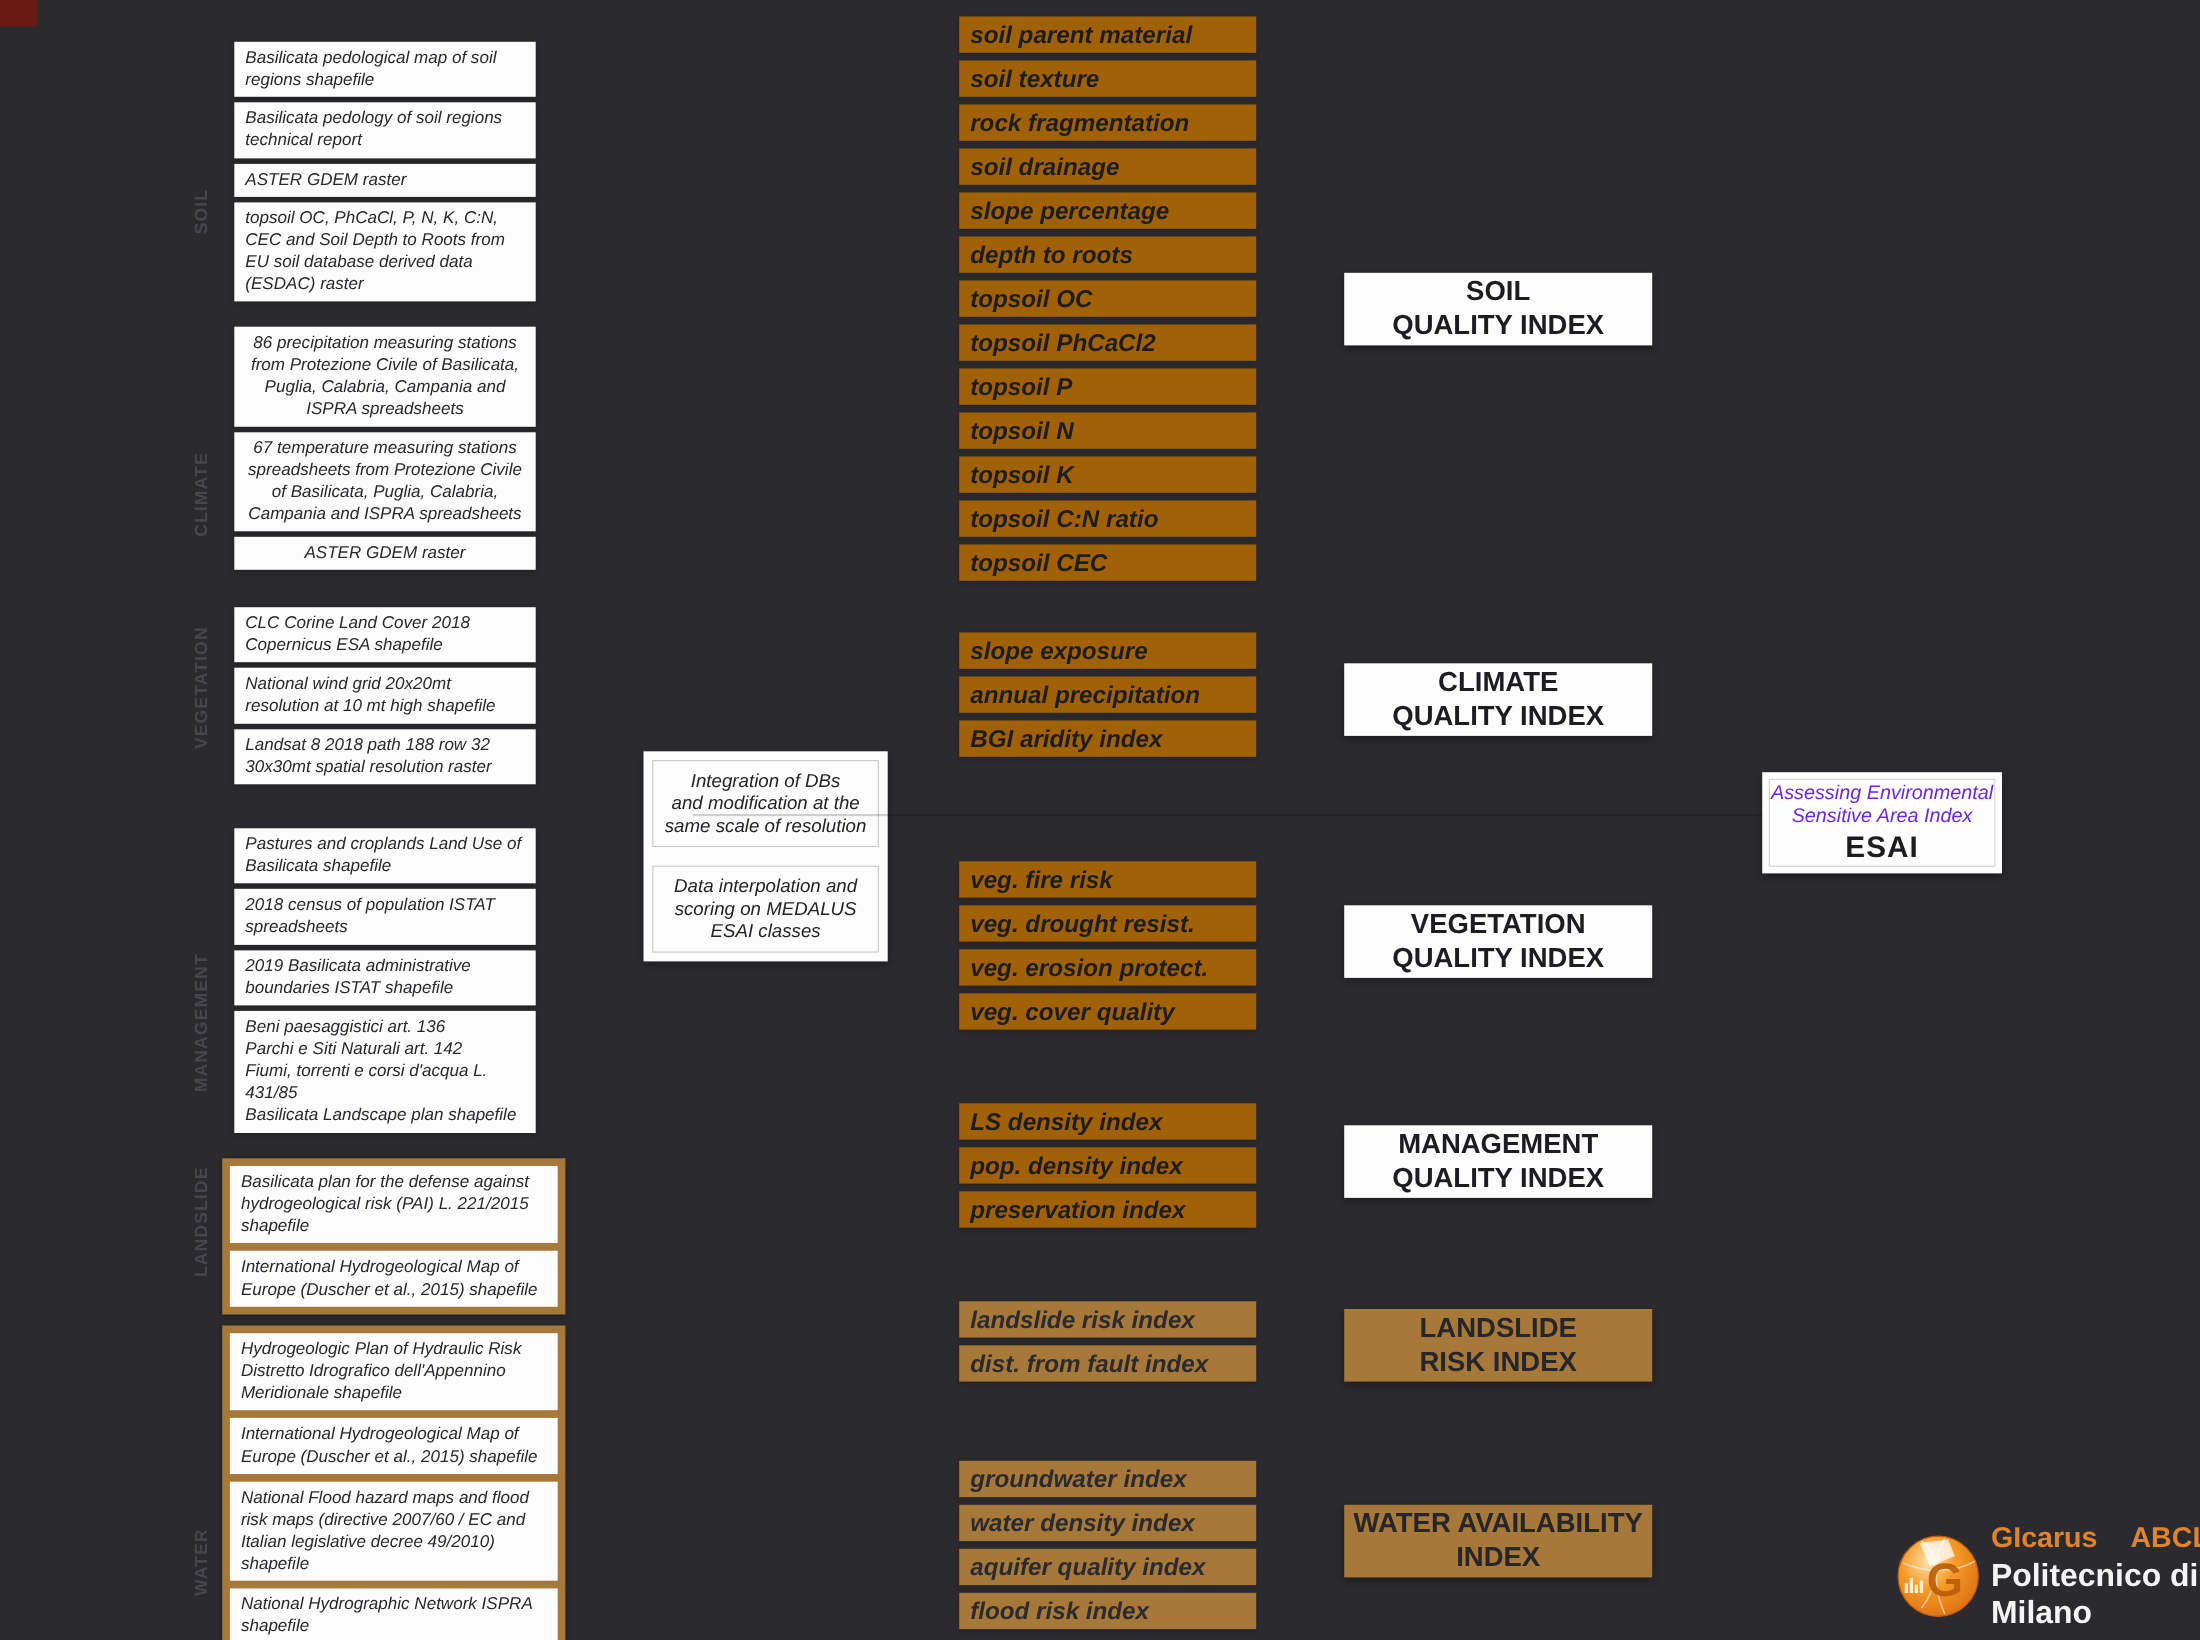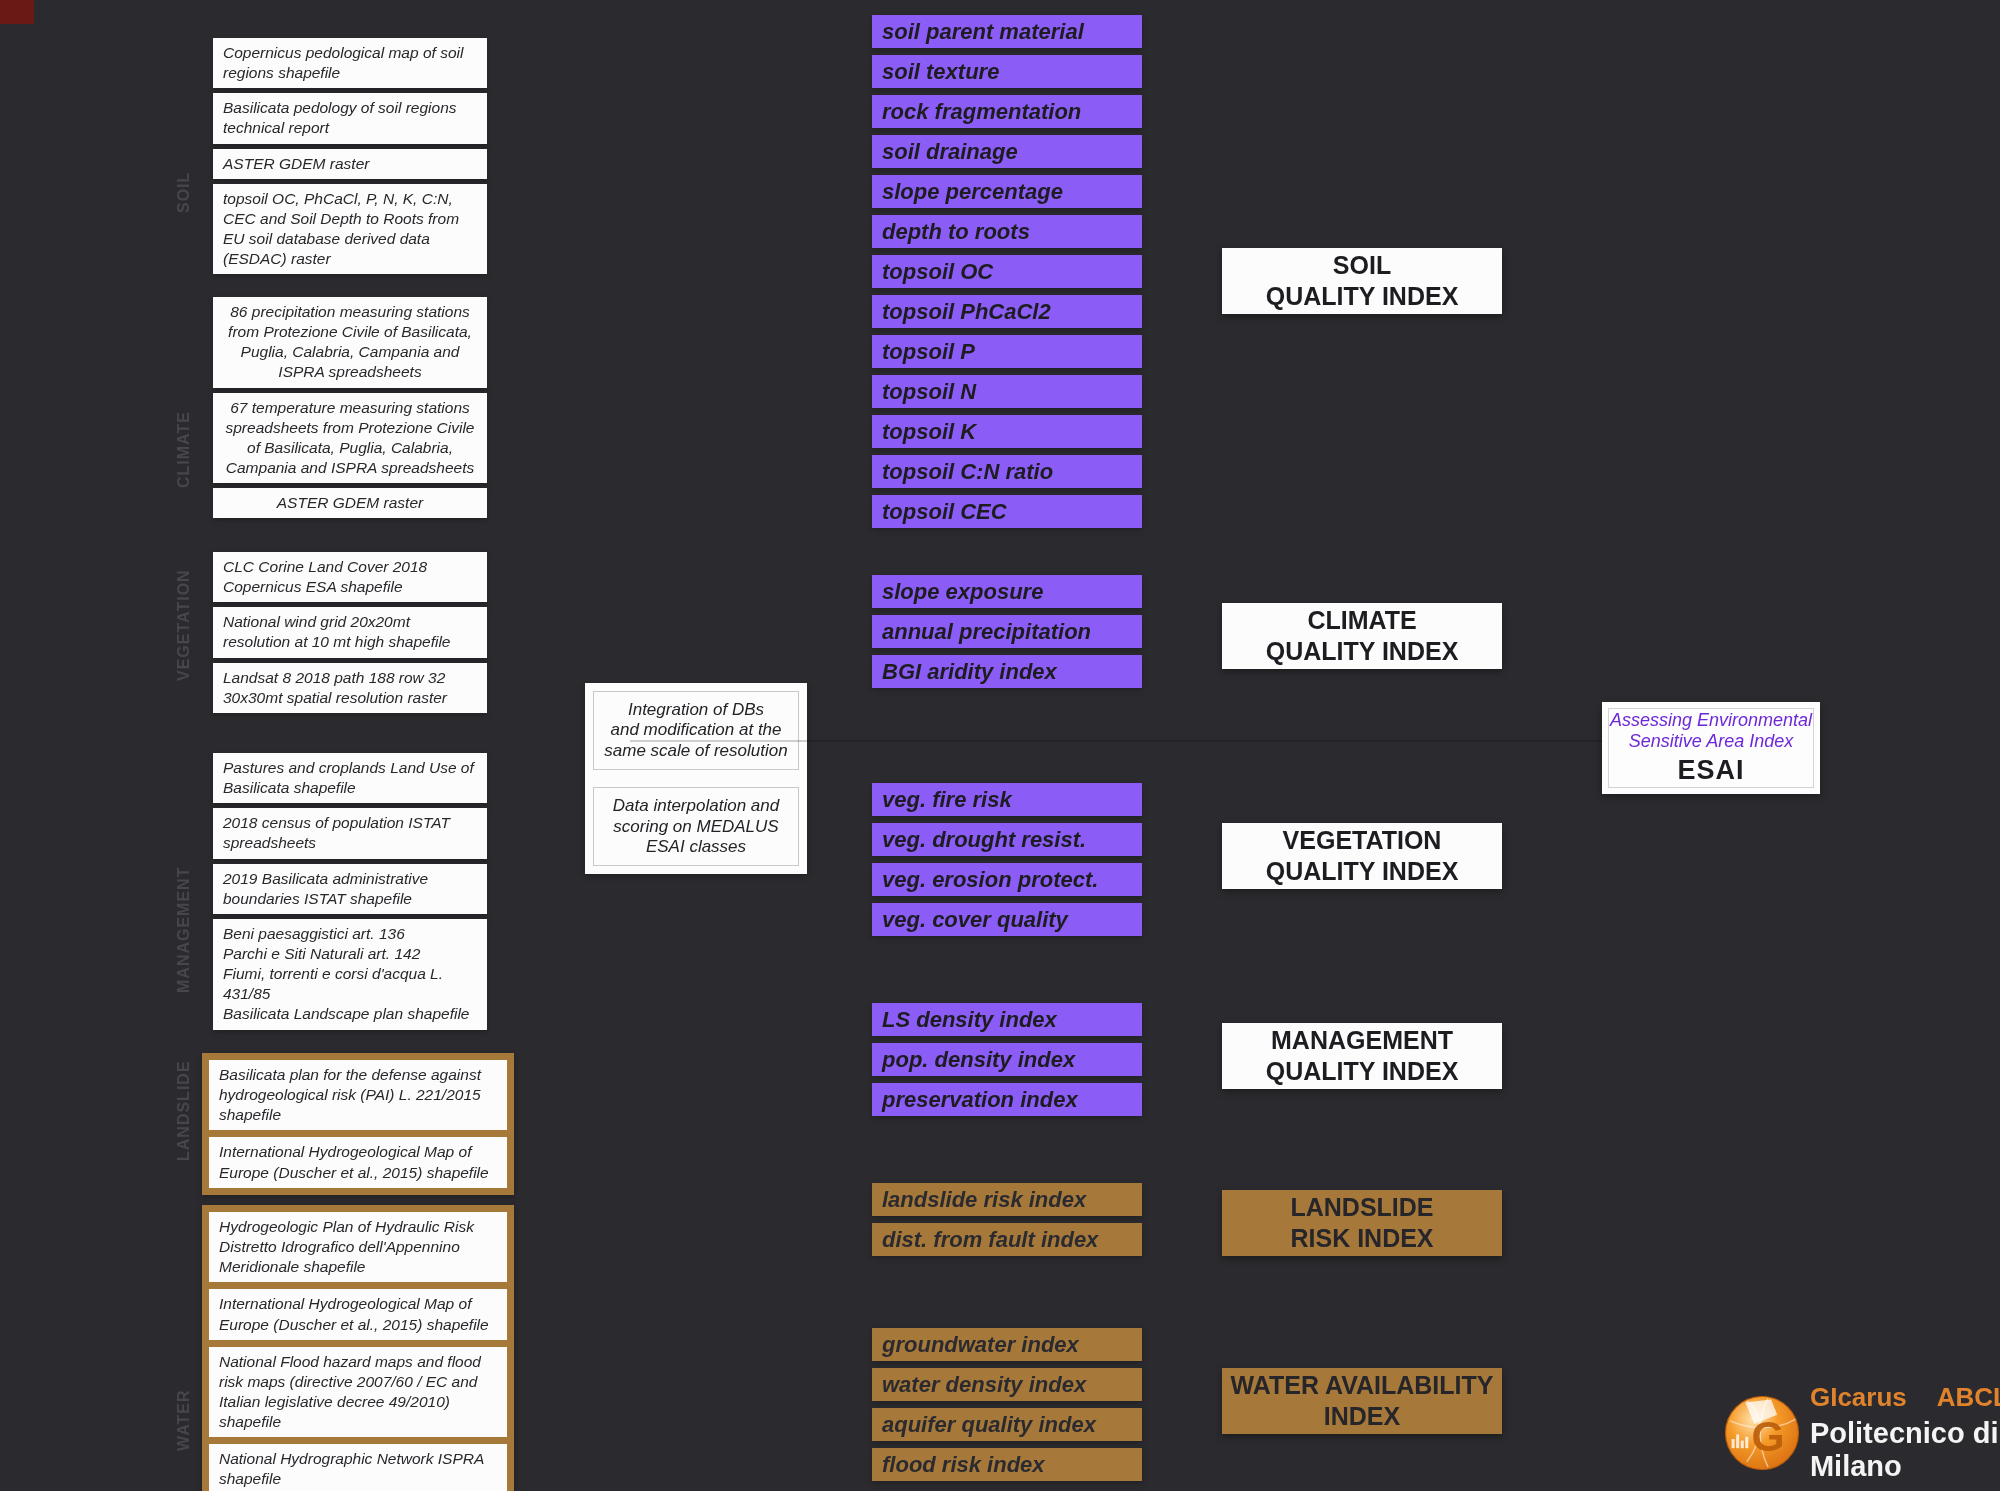--- a/index.html
+++ b/index.html
@@ -52,21 +52,21 @@
   }
   .proc-item{
     border:1px solid #c9c9c9;color:#232327;font-style:italic;font-size:17px;
     line-height:1.2;text-align:center;padding:8px 2px;white-space:pre-line;
   }
   .proc-item + .proc-item{margin-top:17px;}
 
   
   .indgroup{position:absolute;left:872px;width:270px;}
   .ind-box{
-    background:#8b5cf6;color:#1d1d21;font-weight:bold;font-style:italic;
+    background:#a16207;color:#1d1d21;font-weight:bold;font-style:italic;
     font-size:22px;height:33px;line-height:33px;padding:0 10px;margin-bottom:7px;
     overflow:hidden;white-space:nowrap;box-shadow:0 2px 5px rgba(0,0,0,0.25);
   }
   .indgroup.brown .ind-box{background:#a6783a;color:#2b2b2f;}
   #ig-soil{top:15px;}
   #ig-climate{top:575px;}
   #ig-vegetation{top:783px;}
   #ig-management{top:1003px;}
   #ig-landslide{top:1183px;}
   #ig-water{top:1328px;}
@@ -111,21 +111,21 @@
   <div class="corner"></div>
 
   <div class="vlabel" id="vl-soil">SOIL</div>
   <div class="vlabel" id="vl-climate">CLIMATE</div>
   <div class="vlabel" id="vl-vegetation">VEGETATION</div>
   <div class="vlabel" id="vl-management">MANAGEMENT</div>
   <div class="vlabel" id="vl-landslide">LANDSLIDE</div>
   <div class="vlabel" id="vl-water">WATER</div>
 
   <div class="srcgroup" id="sg-soil">
-      <div class="src-box">Copernicus pedological map of soil regions shapefile</div>
+      <div class="src-box">Basilicata pedological map of soil regions shapefile</div>
       <div class="src-box">Basilicata pedology of soil regions technical report</div>
       <div class="src-box">ASTER GDEM raster</div>
       <div class="src-box">topsoil OC, PhCaCl, P, N, K, C:N, CEC and Soil Depth to Roots from EU soil database derived data (ESDAC) raster</div>
     </div>
   <div class="srcgroup" id="sg-climate">
       <div class="src-box">86 precipitation measuring stations from Protezione Civile of Basilicata, Puglia, Calabria, Campania and ISPRA spreadsheets</div>
       <div class="src-box">67 temperature measuring stations spreadsheets from Protezione Civile of Basilicata, Puglia, Calabria, Campania and ISPRA spreadsheets</div>
       <div class="src-box">ASTER GDEM raster</div>
     </div>
   <div class="srcgroup" id="sg-vegetation">

